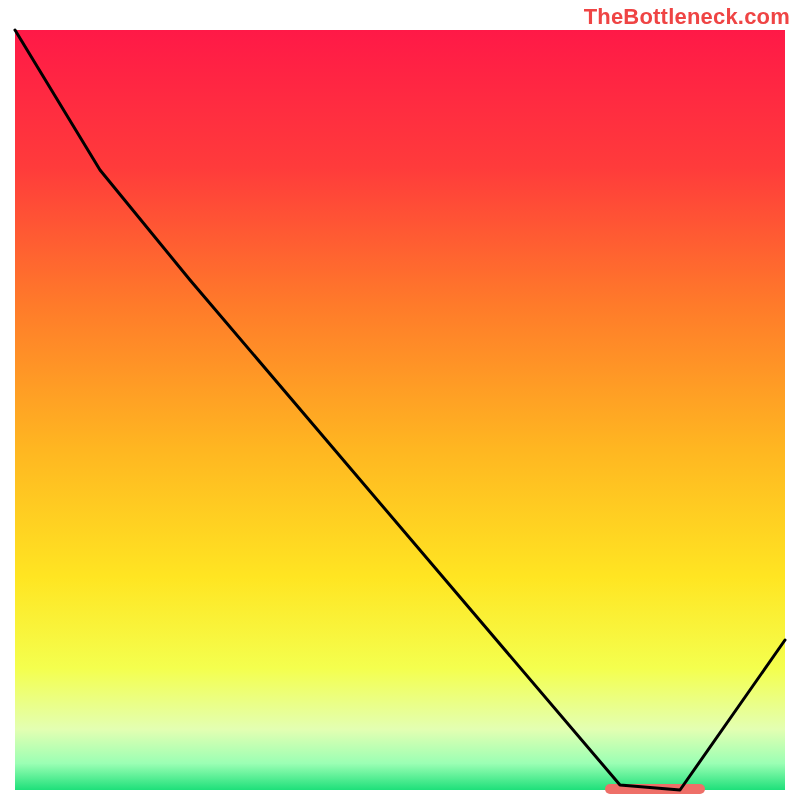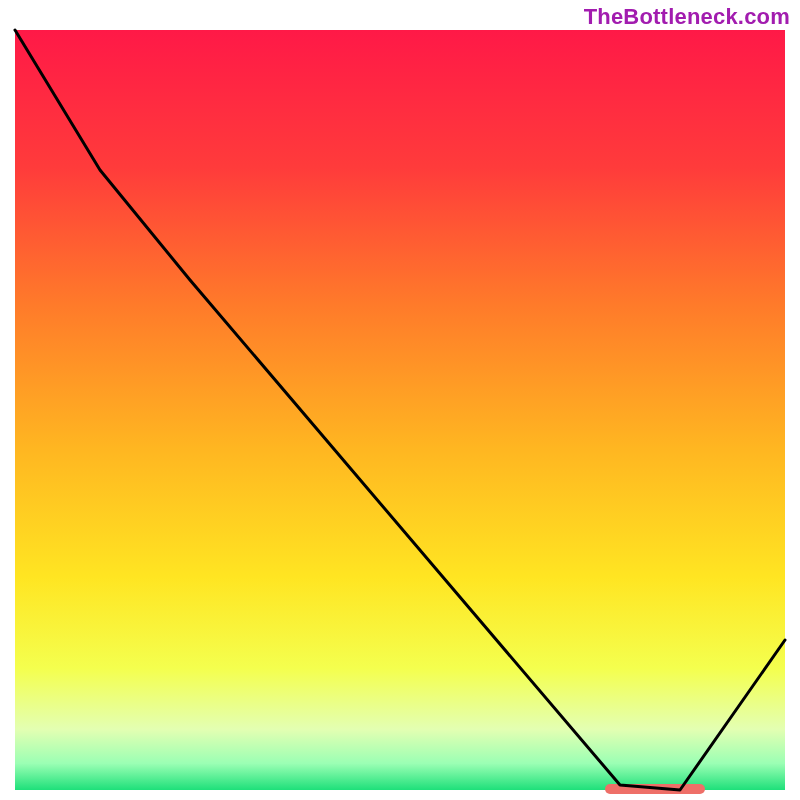--- a/index.html
+++ b/index.html
@@ -10,21 +10,21 @@
     overflow: hidden;
     font-family: Arial, Helvetica, sans-serif;
     background: #ffffff;
   }
   .attribution {
     position: absolute;
     top: 4px;
     right: 10px;
     font-size: 22px;
     font-weight: 600;
-    color: #a21caf;
+    color: #ef4444;
     letter-spacing: 0.2px;
   }
   .chart-wrap {
     position: absolute;
     left: 0;
     top: 0;
     width: 800px;
     height: 800px;
   }
   svg { display: block; }

